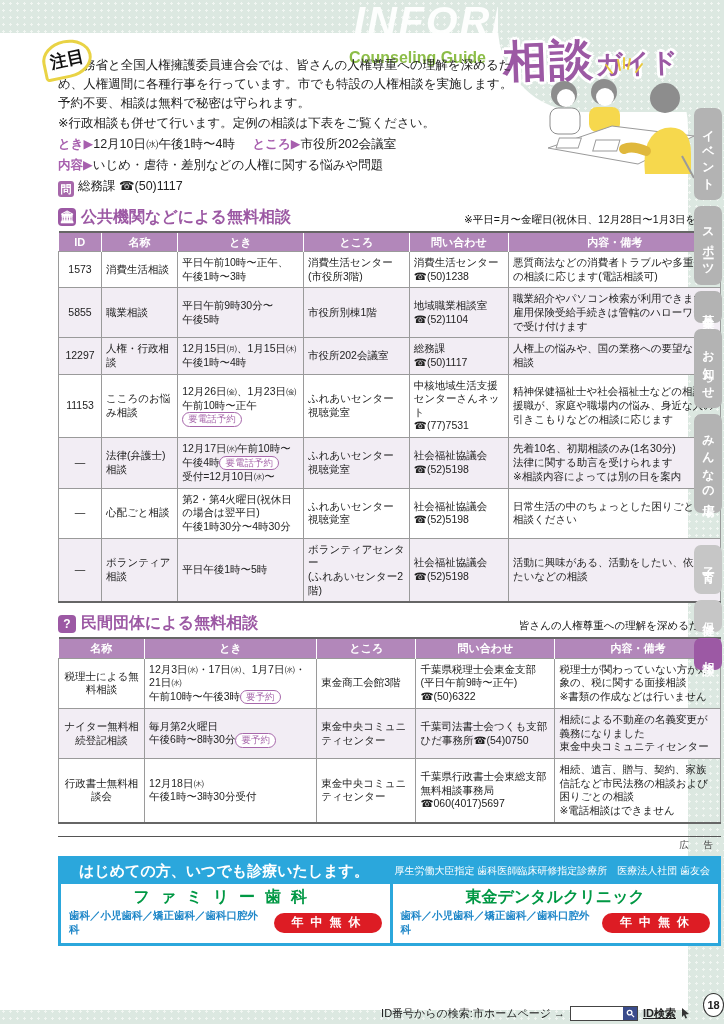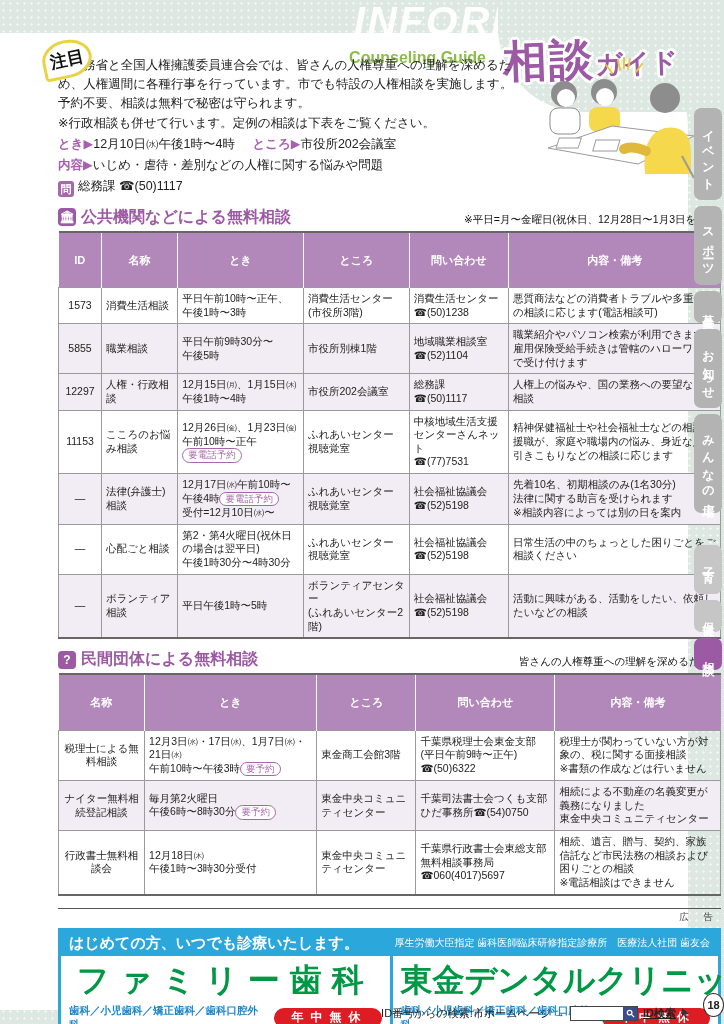--- a/index.html
+++ b/index.html
@@ -48,43 +48,43 @@
 
   
   .sec-head { display:flex; align-items:flex-end; margin:10px 0 3px 0; }
   .sec-title { display:flex; align-items:center; gap:5px; color:#9c59a4; font-weight:900; font-size:16px; }
   .sec-icon { width:18px; height:18px; background:#9c59a4; border-radius:4px; color:#fff; display:flex;
               align-items:center; justify-content:center; font-size:12px; font-weight:bold; }
   .sec-note { margin-left:auto; font-size:10.5px; color:#111; padding-bottom:1px; }
 
   table { width:100%; border-collapse:collapse; font-size:10.5px; line-height:1.3;
           border-top:2px solid #666; border-bottom:2px solid #666; }
-  th { background:#b287ba; color:#fff; font-weight:bold; font-size:11px; padding:20px 2px;
+  th { background:#b287ba; color:#fff; font-weight:bold; font-size:11px; padding:2px 2px;
        border-left:1px solid #fff; }
   th:first-child { border-left:none; }
   td { border:1px solid #9a9a9a; border-left:1px solid #b5a3bc; padding:4px 4px; vertical-align:middle;
        white-space:pre-line; }
   tr td:first-child { border-left:1px solid #9a9a9a; text-align:center; }
   tr.alt { background:#f2edf4; }
   .t1 col.c0{width:6.5%} .t1 col.c1{width:11.5%} .t1 col.c2{width:19%} .t1 col.c3{width:16%} .t1 col.c4{width:15%} .t1 col.c5{width:32%}
   .t2 col.c0{width:13%} .t2 col.c1{width:26%} .t2 col.c2{width:15%} .t2 col.c3{width:21%} .t2 col.c4{width:25%}
   .pill { display:inline-block; border:1px solid #a768ab; color:#a768ab; border-radius:8px;
           padding:0 5px; font-size:9.5px; background:#fff; white-space:nowrap; }
 
   
   .ad-divider { margin-top:12px; border-top:1.5px solid #555; }
   .ad-label { text-align:right; font-size:9.5px; color:#444; letter-spacing:6px; margin:2px 2px 4px 0; }
   .ad-box { border:3px solid #2ba7dc; background:#fff; }
   .ad-head { background:#2ba7dc; color:#fff; display:flex; align-items:center; padding:3px 8px; gap:10px; }
-  .ad-head .big { font-size:15px; font-weight:900; }
+  .ad-head .big { font-size:15px; font-weight:900;margin-left:10px; }
   .ad-head .sub { font-size:10px; margin-left:auto; }
   .ad-cols { display:flex; }
   .clinic { width:50%; padding:3px 8px 6px 8px; }
   .clinic + .clinic { border-left:3px solid #2ba7dc; }
-  .clinic-name { color:#009844; font-weight:900; font-size:32px; text-align:center; white-space:nowrap; }
+  .clinic-name { color:#009844; font-weight:900; font-size:16px; text-align:center; white-space:nowrap; }
   .clinic-name.spread { letter-spacing:10px; }
   .dept-row { display:flex; align-items:center; gap:6px; margin-top:1px; }
   .depts { color:#1d86c8; font-weight:bold; font-size:10.5px; }
   .nonstop { background:#dd1c24; color:#fff; font-weight:bold; font-size:12px; letter-spacing:7px;
              border-radius:11px; padding:1px 14px 2px 18px; white-space:nowrap; }
 
   
   .footer { position:absolute; right:34px; bottom:3px; display:flex; align-items:center; gap:5px; font-size:11px; }
   .search-box { display:flex; align-items:center; border:1px solid #444; height:15px; }
   .search-box input { width:52px; height:13px; border:none; outline:none; font-size:9px; }

